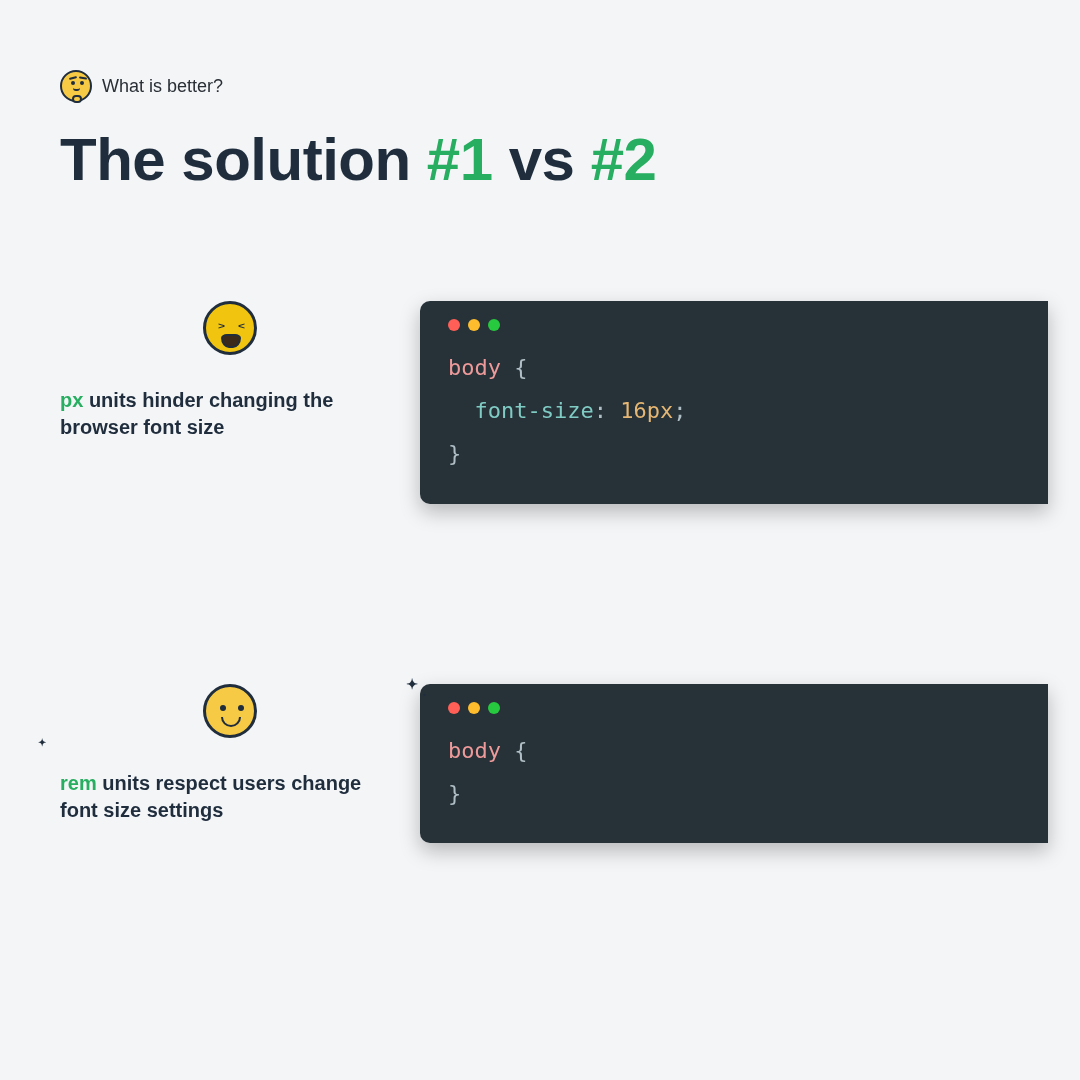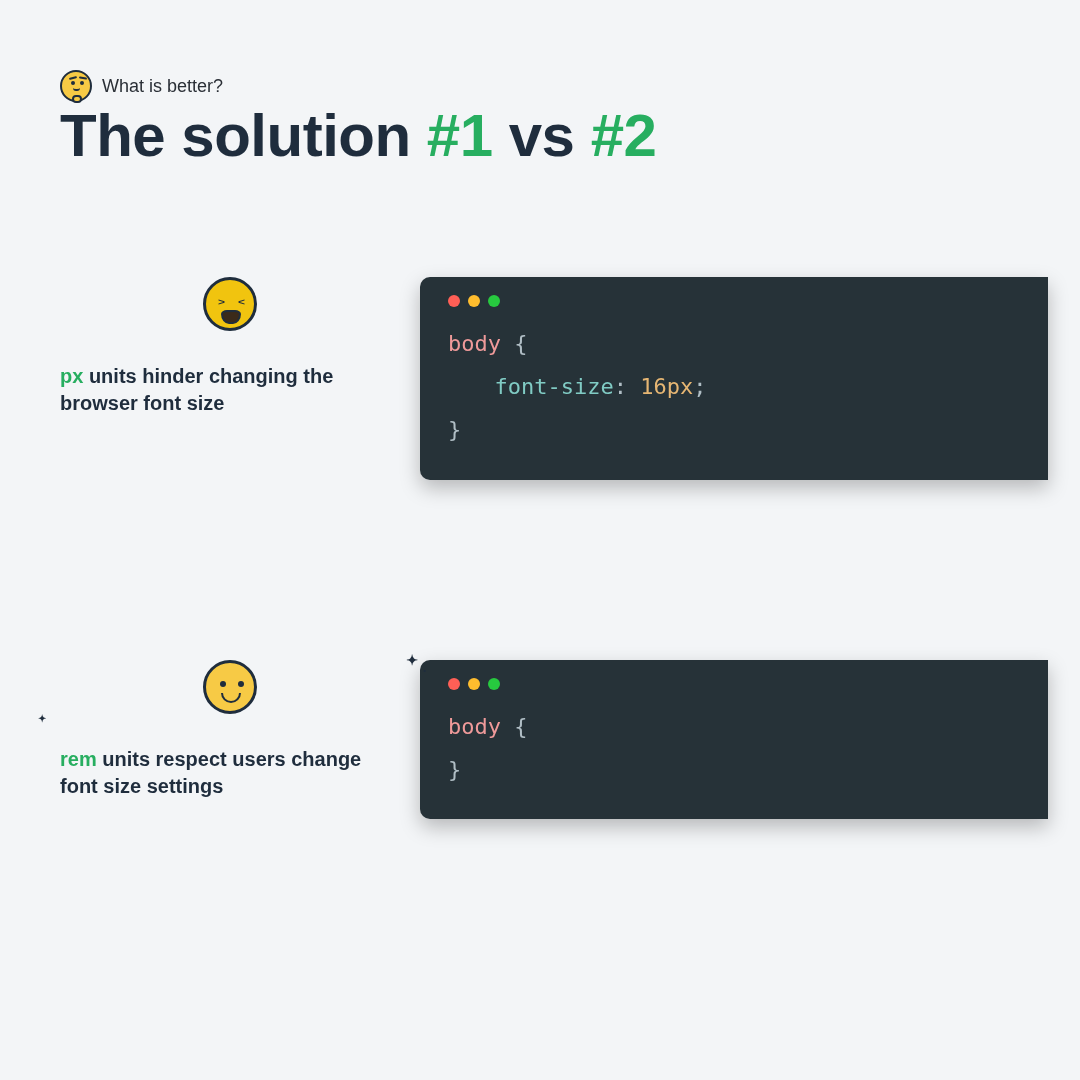--- a/index.html
+++ b/index.html
@@ -10,21 +10,21 @@
     color: #1f2d3d;
     padding: 70px 0 0 60px;
     position: relative;
   }
 
   
   .eyebrow-row {
     display: flex;
     align-items: center;
     gap: 10px;
-    margin-bottom: 2px;
+    margin-bottom: 26px;
   }
   .eyebrow-text { font-size: 18px; color: #2a2f36; }
 
   .title {
     font-size: 60px;
     font-weight: 900;
     letter-spacing: -0.5px;
     color: #1f2d3d;
     line-height: 1.05;
   }
@@ -73,21 +73,21 @@
     color: #cfd8dc;
   }
   .dots { display: flex; gap: 8px; margin-bottom: 16px; }
   .dot { width: 12px; height: 12px; border-radius: 50%; }
   .dot.red    { background: #ff5f56; }
   .dot.yellow { background: #ffbd2e; }
   .dot.green  { background: #27c93f; }
 
   .tok-selector { color: #ef9a9a; }   
   .tok-brace    { color: #b0bec5; }
-  .tok-prop     { color: #80cbc4; margin-left: 20px; }   
+  .tok-prop     { color: #80cbc4; }   
   .tok-value    { color: #e6b673; text-align: center; }   
   .tok-punct    { color: #b0bec5; }
   .code-line    { white-space: pre; }
   .indent       { display: inline-block; width: 2ch; }
 
   
   .face {
     width: 54px; height: 54px;
     border-radius: 50%;
     border: 3px solid #1f2d3d;

